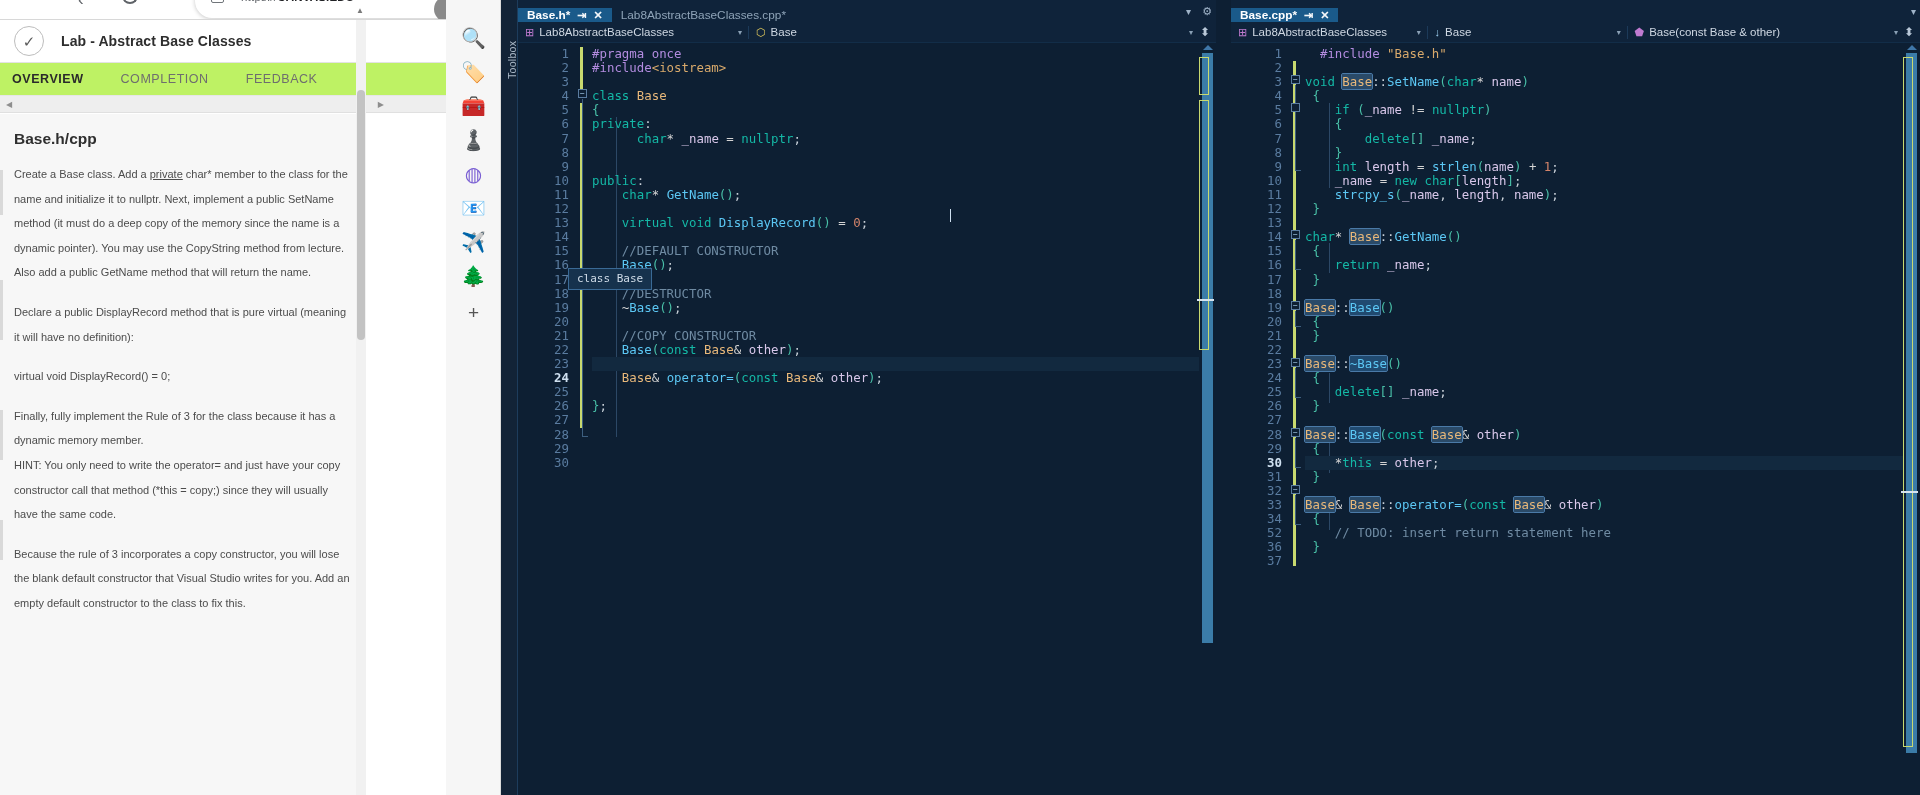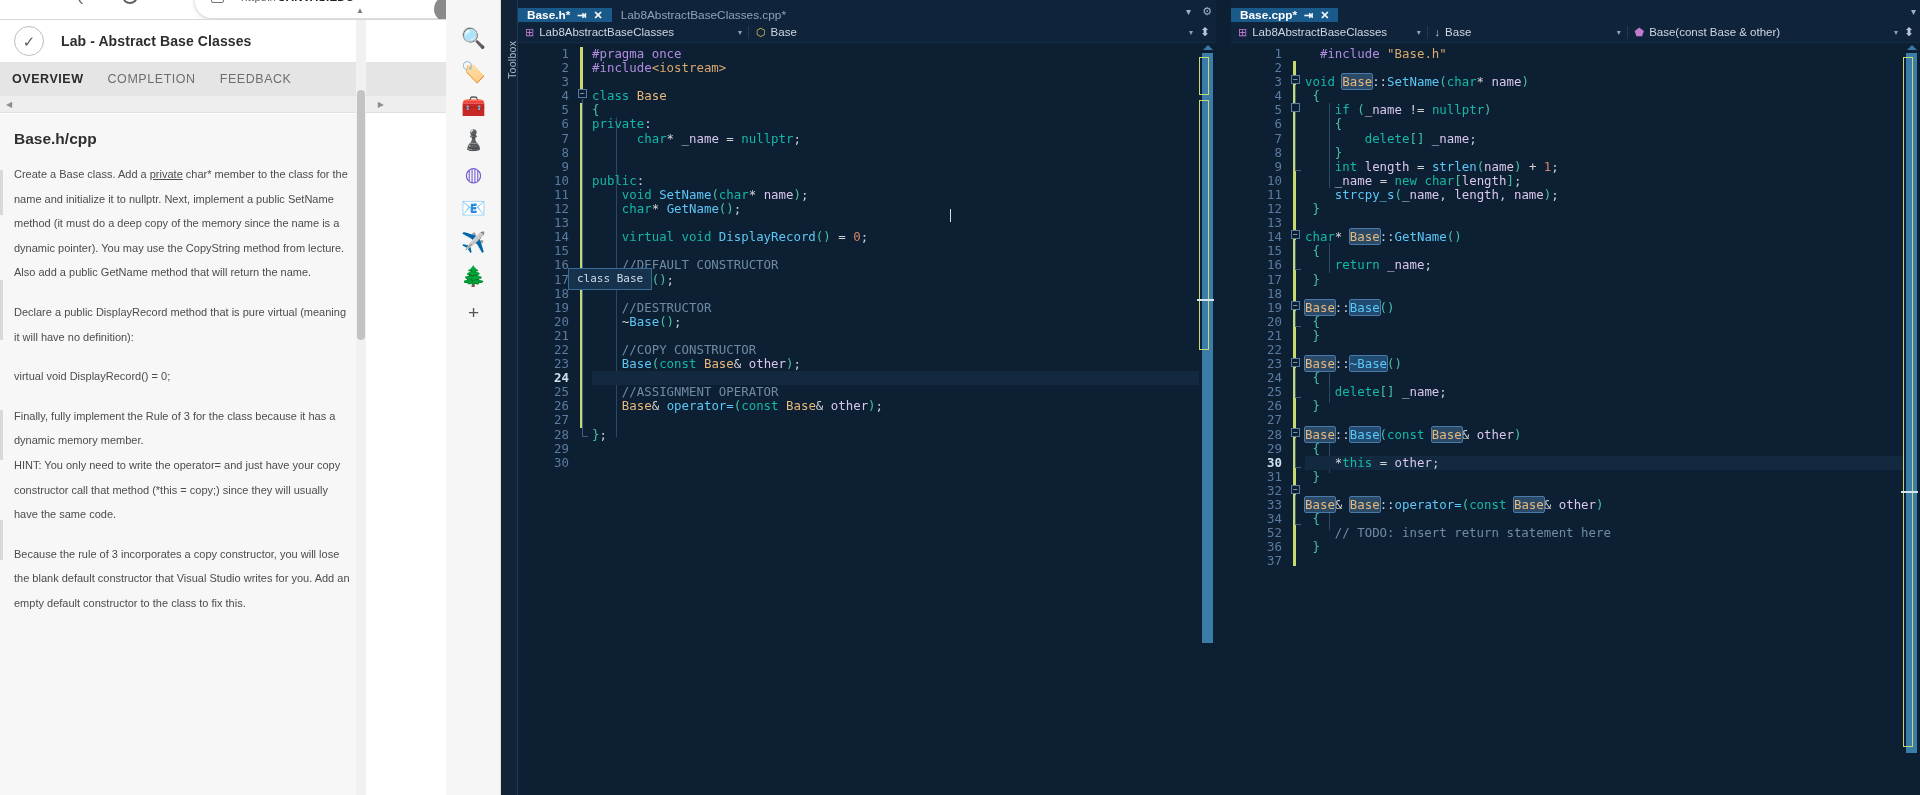--- a/index.html
+++ b/index.html
@@ -39,22 +39,22 @@
     display:flex; align-items:center; padding-left:14px;
   }
   .check-circle {
     width:30px;height:30px;border-radius:50%;border:1.4px solid #bdbdbd;
     display:flex;align-items:center;justify-content:center;margin-right:17px;
     color:#5a5a5a;font-size:15px;line-height:1;
   }
   .lms-title { font-size:14px; font-weight:600; color:#2e2e2e; letter-spacing:.1px;}
 
   .lms-tabs {
-    height:33px; background:#e5e5e5; display:flex; align-items:center;
-    padding-left:12px; gap:24px; border-bottom:1px solid #e6e6e6;
+    height:33px; background:#bef264; display:flex; align-items:center;
+    padding-left:12px; gap:37px; border-bottom:1px solid #e6e6e6;
   }
   .lms-tab { font-size:12.5px; letter-spacing:.55px; color:#6e6e6e; cursor:pointer;}
   .lms-tab.active { color:#2b2b2b; font-weight:600; }
 
   .lms-scrollrow {
     height:17px; background:#eeeeee; border-bottom:1px solid #e0e0e0;
     position:relative;
   }
   .lms-scrollrow .arr { position:absolute; top:4px; font-size:8px; color:#8e8e8e;}
   .lms-scrollrow .arr.l { left:6px;} .lms-scrollrow .arr.r { right:62px;}
@@ -350,35 +350,33 @@
             <div class="ln"><span class="t-pre">#pragma once</span></div>
             <div class="ln"><span class="t-pre">#include</span><span class="t-str">&lt;iostream&gt;</span></div>
             <div class="ln">&nbsp;</div>
             <div class="ln"><span class="t-kw">class</span> <span class="t-cls">Base</span></div>
             <div class="ln"><span class="t-par">{</span></div>
             <div class="ln"><span class="t-kw">private</span><span class="t-punct">:</span></div>
             <div class="ln">      <span class="t-kw">char</span><span class="t-op">*</span> <span class="t-var">_name</span> <span class="t-op">=</span> <span class="t-kw">nullptr</span><span class="t-punct">;</span></div>
             <div class="ln">&nbsp;</div>
             <div class="ln">&nbsp;</div>
             <div class="ln"><span class="t-kw">public</span><span class="t-punct">:</span></div>
-            <div class="ln">    <span class="t-kw">void</span> <span class="t-fn">SetName</span><span class="t-par">(</span><span class="t-kw">char</span><span class="t-op">*</span> <span class="t-var">name</span><span class="t-par">)</span><span class="t-punct">;</span></div>
             <div class="ln">    <span class="t-kw">char</span><span class="t-op">*</span> <span class="t-fn">GetName</span><span class="t-par">()</span><span class="t-punct">;</span></div>
             <div class="ln">&nbsp;</div>
             <div class="ln">    <span class="t-kw">virtual</span> <span class="t-kw">void</span> <span class="t-fn">DisplayRecord</span><span class="t-par">()</span> <span class="t-op">=</span> <span class="t-num-r">0</span><span class="t-punct">;</span></div>
             <div class="ln">&nbsp;</div>
             <div class="ln">    <span class="t-cmt">//DEFAULT CONSTRUCTOR</span></div>
             <div class="ln">    <span class="t-fn">Base</span><span class="t-par">()</span><span class="t-punct">;</span></div>
             <div class="ln">&nbsp;</div>
             <div class="ln">    <span class="t-cmt">//DESTRUCTOR</span></div>
             <div class="ln">    <span class="t-op">~</span><span class="t-fn">Base</span><span class="t-par">()</span><span class="t-punct">;</span></div>
             <div class="ln">&nbsp;</div>
             <div class="ln">    <span class="t-cmt">//COPY CONSTRUCTOR</span></div>
             <div class="ln">    <span class="t-fn">Base</span><span class="t-par">(</span><span class="t-kw">const</span> <span class="t-cls">Base</span><span class="t-op">&amp;</span> <span class="t-var">other</span><span class="t-par">)</span><span class="t-punct">;</span></div>
             <div class="ln hl">&nbsp;</div>
-            <div class="ln">    <span class="t-cmt">//ASSIGNMENT OPERATOR</span></div>
             <div class="ln">    <span class="t-cls">Base</span><span class="t-op">&amp;</span> <span class="t-fn">operator=</span><span class="t-par">(</span><span class="t-kw">const</span> <span class="t-cls">Base</span><span class="t-op">&amp;</span> <span class="t-var">other</span><span class="t-par">)</span><span class="t-punct">;</span></div>
             <div class="ln">&nbsp;</div>
             <div class="ln"><span class="t-par">}</span><span class="t-punct">;</span></div>
             <div class="ln">&nbsp;</div>
             <div class="ln">&nbsp;</div>
           </div>
 
         <div class="tooltip" style="left:50px;top:225px;">class Base</div>
 
         <div class="caret-blink" style="left:432px;top:166px;height:13px;"></div>

